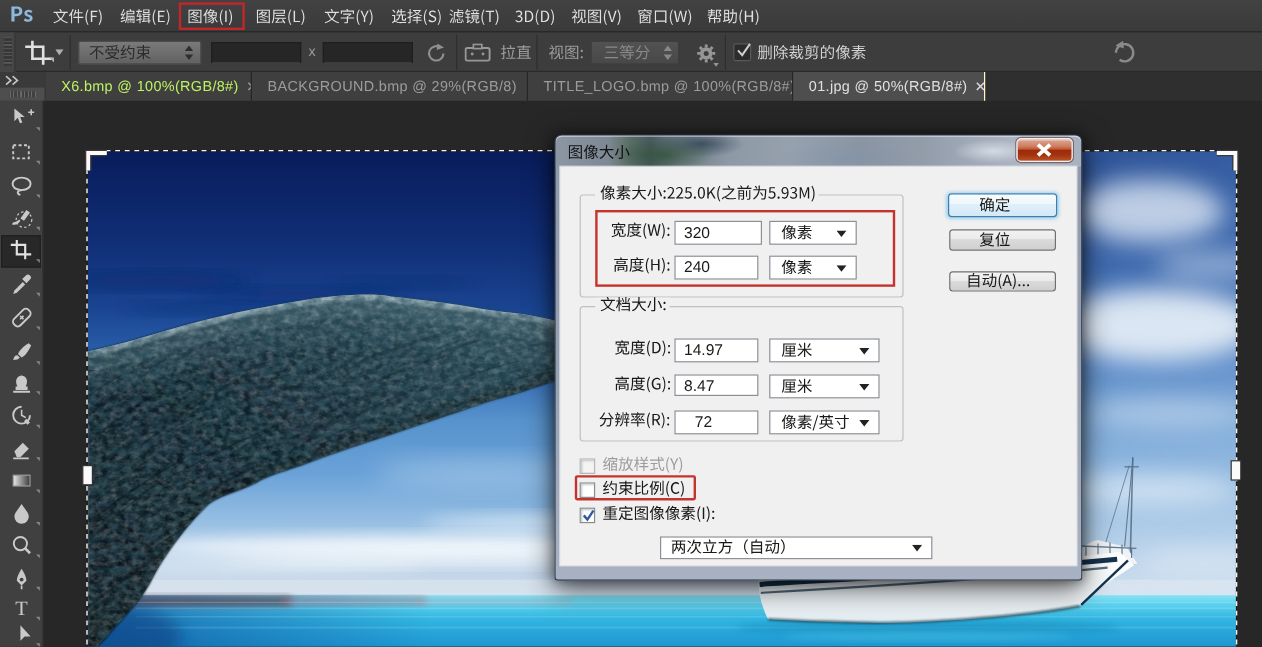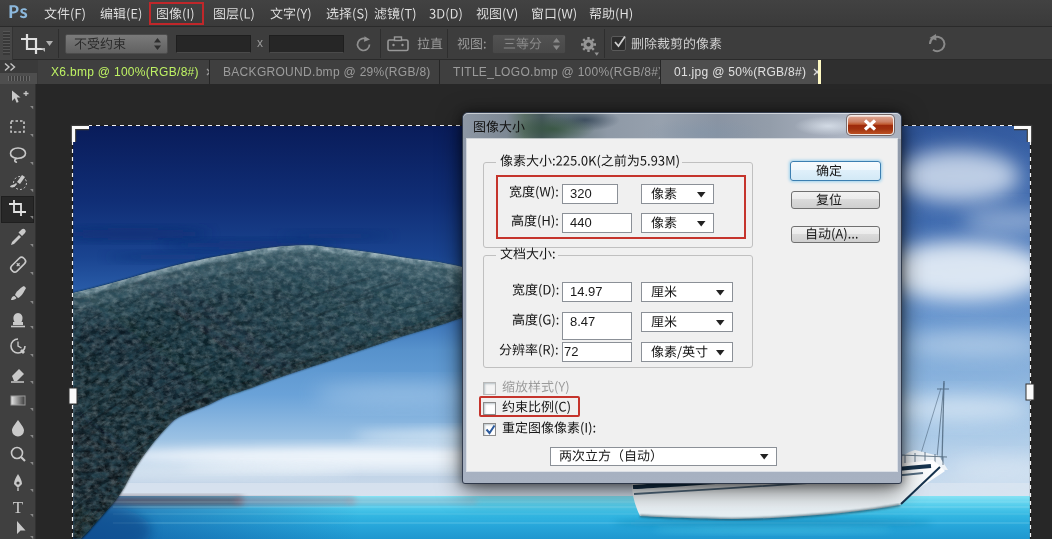--- a/index.html
+++ b/index.html
@@ -121,21 +121,21 @@
     <svg class="ab" style="left:4px;top:3px" width="13" height="8">
       <path d="M1 .5 l4 3.5 L1 7.5 M6.5 .5 l4 3.5 L6.5 7.5" stroke="#c4c4c4" stroke-width="1.4" fill="none"></path>
     </svg>
     <div class="ab" style="left:0;top:13px;width:37px;height:11px;background:#4e4e4e"></div>
     <div class="ab" style="left:8px;top:16px;width:22px;height:5px;background:repeating-linear-gradient(90deg,#6a6a6a 0 1px,#404040 1px 3px)"></div>
     <div class="ab" style="left:38px;top:0;width:172px;height:24px;background:#3f3f3f;border-right:1px solid #262626;color:#bef264;font-size:12px;letter-spacing:.3px;line-height:24px;padding-left:13px;white-space:nowrap;overflow:hidden">X6.bmp @ 100%(RGB/8#)<svg width="8" height="8" style="margin-left:7px">
         <path d="M1 1 L7 7 M7 1 L1 7" stroke="#9a9a9a" stroke-width="1.3"></path>
       </svg></div>
     <div class="ab" style="left:210px;top:0;width:230px;height:24px;background:#3f3f3f;border-right:1px solid #262626;color:#9c9c9c;font-size:12px;letter-spacing:.3px;line-height:24px;padding-left:13px;white-space:nowrap;overflow:hidden">BACKGROUND.bmp @ 29%(RGB/8)</div>
     <div class="ab" style="left:440px;top:0;width:221px;height:24px;background:#3f3f3f;border-right:1px solid #262626;color:#9c9c9c;font-size:12px;letter-spacing:.3px;line-height:24px;padding-left:13px;white-space:nowrap;overflow:hidden">TITLE_LOGO.bmp @ 100%(RGB/8#)</div>
-    <div class="ab" style="left:661px;top:0;width:160px;height:24px;background:#4e4e4e;border-right:3px solid #fef9c3;color:#e0e0e0;font-size:12px;letter-spacing:.3px;line-height:24px;padding-left:13px;white-space:nowrap;overflow:hidden">01.jpg @ 50%(RGB/8#)<svg width="8" height="8" style="margin-left:7px">
+    <div class="ab" style="left:661px;top:0;width:160px;height:24px;background:#4e4e4e;border-right:1px solid #fef9c3;color:#e0e0e0;font-size:12px;letter-spacing:.3px;line-height:24px;padding-left:13px;white-space:nowrap;overflow:hidden">01.jpg @ 50%(RGB/8#)<svg width="8" height="8" style="margin-left:7px">
         <path d="M1 1 L7 7 M7 1 L1 7" stroke="#d8d8d8" stroke-width="1.3"></path>
       </svg></div>
   </div>
 <div class="ab" style="left:0;top:84px;width:36px;height:455px;background:#404040;border-right:1px solid #323232">
     <div class="ab" style="left:1px;top:112px;width:33px;height:27px;background:#282828;border:1px solid #1f1f1f"></div>
     <svg class="ab" style="left:0;top:0" width="36" height="455" viewBox="0 0 36 455">
       <defs>
         <linearGradient id="tg" x1="0" y1="0" x2="1" y2="0">
           <stop offset="0" stop-color="#e8e8e8"></stop>
           <stop offset="1" stop-color="#3a3a3a"></stop>
@@ -462,32 +462,32 @@
     <div class="ab" style="left:4px;top:26px;width:430px;height:332px;background:#f0f0f0;box-shadow:0 0 0 1px rgba(255,255,255,.6)">
       <div class="ab" style="left:16px;top:23px;width:270px;height:86px;border:1px solid #c0c0c0;border-radius:3px"></div>
       <div class="ab" style="left:29px;top:16px;width:186px;height:15px;background:#f0f0f0"></div>
       <svg style="position:absolute;left:32.0px;top:15.0px;" width="182.1" height="16.2" viewBox="0 0 182.1 16.2">
         <path transform="translate(1,11.44)" d="M6.3 -9.2H8.7C8.4 -8.9 8.2 -8.5 7.9 -8.2H5.5C5.8 -8.5 6.1 -8.9 6.3 -9.2ZM6.3 -10.9C5.8 -9.8 4.8 -8.4 3.3 -7.4C3.5 -7.3 3.8 -7 4 -6.8C4.2 -7 4.4 -7.2 4.7 -7.4V-5.4H6.7C6 -4.8 5.1 -4.3 3.7 -3.8C3.9 -3.7 4.2 -3.4 4.3 -3.2C5.5 -3.6 6.3 -4.1 6.9 -4.5C7.1 -4.4 7.3 -4.2 7.5 -3.9C6.6 -3.1 5 -2.3 3.7 -2C3.9 -1.8 4.1 -1.5 4.3 -1.3C5.4 -1.7 6.9 -2.6 7.9 -3.4C8 -3.1 8.1 -2.9 8.2 -2.7C7.1 -1.6 5.2 -0.6 3.6 -0.1C3.8 0 4 0.4 4.2 0.6C5.6 0.1 7.2 -0.8 8.3 -1.8C8.5 -1 8.3 -0.3 8 -0C7.9 0.2 7.7 0.2 7.4 0.2C7.2 0.2 6.9 0.2 6.5 0.2C6.7 0.4 6.8 0.8 6.8 1C7.1 1 7.4 1 7.6 1C8 1 8.4 0.9 8.7 0.6C9.3 0.1 9.5 -1.4 9 -2.7L9.7 -3C10.1 -1.6 10.9 -0.4 12 0.3C12.1 0.1 12.4 -0.3 12.6 -0.4C11.6 -1 10.8 -2.1 10.4 -3.4C10.9 -3.6 11.4 -3.9 11.8 -4.2L11.2 -4.8C10.6 -4.4 9.6 -3.8 8.8 -3.4C8.5 -4 8.1 -4.6 7.5 -5L7.8 -5.4H11.7V-8.2H8.9C9.3 -8.6 9.7 -9.1 9.9 -9.6L9.4 -10L9.2 -10H6.8L7.3 -10.7ZM5.5 -7.4H7.8C7.8 -7 7.6 -6.6 7.3 -6.1H5.5ZM8.6 -7.4H10.8V-6.1H8.3C8.5 -6.6 8.6 -7 8.6 -7.4ZM3.4 -10.9C2.7 -8.9 1.6 -7 0.4 -5.7C0.6 -5.5 0.8 -5 0.9 -4.7C1.3 -5.1 1.7 -5.6 2.1 -6.1V1H3V-7.6C3.5 -8.6 4 -9.6 4.3 -10.6Z M21.3 -1.1C22.4 -0.6 23.8 0.3 24.4 0.8L25.2 0.2C24.5 -0.3 23.1 -1.1 22 -1.7ZM16.8 -1.7C16 -0.9 14.8 -0.3 13.6 0.2C13.8 0.4 14.2 0.7 14.4 0.9C15.5 0.4 16.8 -0.5 17.7 -1.3ZM15.5 -3.8C15.7 -3.9 16.1 -4 18.7 -4.1C17.5 -3.6 16.5 -3.2 16.1 -3.1C15.3 -2.8 14.7 -2.7 14.3 -2.6C14.4 -2.4 14.5 -1.9 14.5 -1.8C14.9 -1.9 15.4 -1.9 19.2 -2.1V-0.1C19.2 0.1 19.2 0.1 19 0.1C18.8 0.1 18.1 0.1 17.3 0.1C17.4 0.4 17.6 0.7 17.6 1C18.6 1 19.2 1 19.6 0.8C20.1 0.7 20.2 0.4 20.2 -0.1V-2.2L23.4 -2.4C23.8 -2.1 24.1 -1.8 24.3 -1.5L25 -2.1C24.5 -2.7 23.4 -3.5 22.5 -4.1L21.7 -3.6C22 -3.4 22.3 -3.2 22.6 -3L17.3 -2.8C19.1 -3.4 20.9 -4.1 22.6 -5L21.9 -5.7C21.5 -5.4 20.9 -5.1 20.4 -4.9L17.4 -4.7C18.1 -5 18.8 -5.4 19.4 -5.8L19.1 -6H25.4V-6.8H20V-7.6H24V-8.4H20V-9.2H24.7V-10H20V-10.9H19V-10H14.4V-9.2H19V-8.4H15.1V-7.6H19V-6.8H13.7V-6H18.3C17.4 -5.5 16.5 -5 16.2 -4.9C15.8 -4.8 15.5 -4.7 15.2 -4.7C15.3 -4.4 15.5 -4 15.5 -3.8Z M32 -10.9C32 -9.9 32 -8.6 31.8 -7.2H26.8V-6.2H31.6C31.1 -3.7 29.8 -1.2 26.6 0.2C26.8 0.4 27.1 0.8 27.3 1C30.5 -0.4 31.9 -2.9 32.5 -5.4C33.5 -2.5 35.2 -0.2 37.7 1C37.9 0.7 38.2 0.3 38.5 0.1C35.9 -0.9 34.2 -3.3 33.3 -6.2H38.2V-7.2H32.8C33 -8.6 33 -9.9 33 -10.9Z M45 -10.7V-0.3C45 -0.1 44.9 0 44.7 0C44.4 0.1 43.5 0.1 42.5 0C42.7 0.3 42.8 0.8 42.9 1C44.1 1.1 44.9 1 45.4 0.9C45.9 0.7 46.1 0.4 46.1 -0.3V-10.7ZM48.2 -7.4C49.3 -5.6 50.3 -3.1 50.6 -1.6L51.7 -2C51.4 -3.6 50.2 -6 49.1 -7.8ZM41.6 -7.7C41.3 -5.9 40.6 -3.7 39.4 -2.3C39.7 -2.2 40.1 -2 40.3 -1.8C41.5 -3.2 42.3 -5.6 42.7 -7.5Z M53.8 -5.1C54.3 -5.1 54.7 -5.4 54.7 -6C54.7 -6.5 54.3 -6.9 53.8 -6.9C53.3 -6.9 52.9 -6.5 52.9 -6C52.9 -5.4 53.3 -5.1 53.8 -5.1ZM53.8 0.2C54.3 0.2 54.7 -0.2 54.7 -0.7C54.7 -1.3 54.3 -1.6 53.8 -1.6C53.3 -1.6 52.9 -1.3 52.9 -0.7C52.9 -0.2 53.3 0.2 53.8 0.2Z M56.2 0H62.2V-1H59.5C59.1 -1 58.5 -1 58 -0.9C60.2 -3.1 61.7 -5 61.7 -6.9C61.7 -8.6 60.6 -9.7 58.9 -9.7C57.7 -9.7 56.9 -9.2 56.1 -8.3L56.8 -7.6C57.4 -8.3 58 -8.7 58.8 -8.7C60 -8.7 60.6 -7.9 60.6 -6.9C60.6 -5.2 59.2 -3.3 56.2 -0.7Z M63.4 0H69.4V-1H66.8C66.3 -1 65.7 -1 65.2 -0.9C67.4 -3.1 68.9 -5 68.9 -6.9C68.9 -8.6 67.9 -9.7 66.2 -9.7C64.9 -9.7 64.1 -9.2 63.3 -8.3L64 -7.6C64.6 -8.3 65.2 -8.7 66 -8.7C67.2 -8.7 67.8 -7.9 67.8 -6.9C67.8 -5.2 66.4 -3.3 63.4 -0.7Z M73.5 0.2C75 0.2 76.6 -1 76.6 -3.1C76.6 -5.2 75.3 -6.1 73.7 -6.1C73.1 -6.1 72.7 -6 72.3 -5.8L72.5 -8.5H76.1V-9.5H71.5L71.2 -5.1L71.8 -4.7C72.3 -5 72.7 -5.2 73.4 -5.2C74.6 -5.2 75.4 -4.4 75.4 -3.1C75.4 -1.7 74.5 -0.8 73.3 -0.8C72.2 -0.8 71.5 -1.3 71 -1.9L70.4 -1.1C71 -0.5 72 0.2 73.5 0.2Z M79.1 0.2C79.5 0.2 79.9 -0.2 79.9 -0.7C79.9 -1.3 79.5 -1.6 79.1 -1.6C78.6 -1.6 78.2 -1.3 78.2 -0.7C78.2 -0.2 78.6 0.2 79.1 0.2Z M84.5 0.2C86.3 0.2 87.5 -1.5 87.5 -4.8C87.5 -8.1 86.3 -9.7 84.5 -9.7C82.7 -9.7 81.5 -8.1 81.5 -4.8C81.5 -1.5 82.7 0.2 84.5 0.2ZM84.5 -0.8C83.4 -0.8 82.7 -2 82.7 -4.8C82.7 -7.6 83.4 -8.8 84.5 -8.8C85.6 -8.8 86.3 -7.6 86.3 -4.8C86.3 -2 85.6 -0.8 84.5 -0.8Z M89.4 0H90.6V-3L92.2 -5L95.1 0H96.4L93 -5.9L96 -9.5H94.6L90.6 -4.7H90.6V-9.5H89.4Z M99.6 2.5 100.3 2.2C99.2 0.4 98.7 -1.8 98.7 -4C98.7 -6.2 99.2 -8.4 100.3 -10.3L99.6 -10.6C98.4 -8.7 97.7 -6.6 97.7 -4C97.7 -1.5 98.4 0.6 99.6 2.5Z M103.9 -1.7C103.2 -1.7 102.4 -1 101.5 -0.1L102.2 0.8C102.9 -0 103.5 -0.8 103.9 -0.8C104.2 -0.8 104.6 -0.4 105.1 -0C106 0.5 107.1 0.7 108.6 0.7C109.9 0.7 112.1 0.6 113.1 0.5C113.1 0.2 113.3 -0.3 113.4 -0.5C112.1 -0.4 110.2 -0.3 108.7 -0.3C107.2 -0.3 106.1 -0.4 105.3 -0.9L105 -1.1C107.7 -2.8 110.6 -5.5 112.2 -7.9L111.4 -8.4L111.2 -8.3H102.2V-7.4H110.5C109 -5.4 106.4 -3.1 104.1 -1.7ZM106.3 -10.5C106.8 -9.9 107.4 -8.9 107.6 -8.3L108.6 -8.9C108.3 -9.4 107.7 -10.3 107.1 -11Z M121.7 -6.7V-1.4H122.6V-6.7ZM124.4 -7.1V-0.2C124.4 0 124.3 0.1 124.1 0.1C123.9 0.1 123.2 0.1 122.4 0.1C122.5 0.3 122.7 0.7 122.7 1C123.7 1 124.4 1 124.8 0.8C125.2 0.7 125.3 0.4 125.3 -0.2V-7.1ZM123.3 -11C123 -10.3 122.5 -9.5 122.1 -8.9H118.2L118.8 -9.1C118.5 -9.6 118 -10.4 117.5 -10.9L116.6 -10.6C117.1 -10.1 117.5 -9.4 117.8 -8.9H114.6V-8H126.2V-8.9H123.2C123.5 -9.4 124 -10 124.3 -10.6ZM119.2 -3.9V-2.6H116.3V-3.9ZM119.2 -4.7H116.3V-6H119.2ZM115.4 -6.8V1H116.3V-1.8H119.2V-0.1C119.2 0.1 119.1 0.1 119 0.1C118.8 0.1 118.2 0.1 117.5 0.1C117.7 0.4 117.8 0.7 117.9 1C118.7 1 119.3 1 119.7 0.8C120 0.7 120.1 0.4 120.1 -0.1V-6.8Z M129 -10.2C129.5 -9.6 130.1 -8.7 130.4 -8.2L131.2 -8.6C131 -9.2 130.4 -10 129.8 -10.6ZM133.4 -4.8C134 -4 134.8 -2.9 135.1 -2.2L136 -2.7C135.6 -3.4 134.8 -4.4 134.2 -5.2ZM132.2 -10.9V-9.4C132.2 -8.9 132.2 -8.3 132.2 -7.8H127.9V-6.8H132.1C131.7 -4.5 130.7 -1.9 127.6 0.1C127.8 0.3 128.2 0.6 128.4 0.9C131.7 -1.4 132.8 -4.3 133.1 -6.8H137.6C137.4 -2.4 137.2 -0.7 136.8 -0.2C136.6 -0.1 136.5 -0.1 136.2 -0.1C135.9 -0.1 135.1 -0.1 134.2 -0.1C134.4 0.1 134.5 0.6 134.5 0.9C135.3 0.9 136.1 0.9 136.6 0.9C137.1 0.8 137.4 0.7 137.7 0.4C138.2 -0.2 138.4 -2.1 138.6 -7.3C138.6 -7.4 138.6 -7.8 138.6 -7.8H133.2C133.2 -8.3 133.2 -8.9 133.2 -9.3V-10.9Z M143.3 0.2C144.9 0.2 146.4 -1 146.4 -3.1C146.4 -5.2 145.1 -6.1 143.5 -6.1C143 -6.1 142.5 -6 142.1 -5.8L142.3 -8.5H145.9V-9.5H141.3L141 -5.1L141.6 -4.7C142.2 -5 142.6 -5.2 143.2 -5.2C144.4 -5.2 145.2 -4.4 145.2 -3.1C145.2 -1.7 144.3 -0.8 143.2 -0.8C142.1 -0.8 141.4 -1.3 140.8 -1.9L140.2 -1.1C140.9 -0.5 141.8 0.2 143.3 0.2Z M148.9 0.2C149.4 0.2 149.8 -0.2 149.8 -0.7C149.8 -1.3 149.4 -1.6 148.9 -1.6C148.4 -1.6 148 -1.3 148 -0.7C148 -0.2 148.4 0.2 148.9 0.2Z M153.8 0.2C155.5 0.2 157.2 -1.3 157.2 -5.2C157.2 -8.2 155.8 -9.7 154 -9.7C152.5 -9.7 151.3 -8.5 151.3 -6.6C151.3 -4.6 152.3 -3.6 153.9 -3.6C154.7 -3.6 155.5 -4.1 156.1 -4.8C156 -1.8 154.9 -0.8 153.7 -0.8C153.1 -0.8 152.5 -1.1 152.1 -1.5L151.5 -0.8C152 -0.2 152.7 0.2 153.8 0.2ZM156.1 -5.8C155.5 -4.9 154.7 -4.5 154.1 -4.5C153 -4.5 152.4 -5.3 152.4 -6.6C152.4 -7.9 153.1 -8.8 154 -8.8C155.2 -8.8 156 -7.7 156.1 -5.8Z M161.3 0.2C163 0.2 164.4 -0.8 164.4 -2.5C164.4 -3.9 163.5 -4.7 162.4 -5V-5C163.4 -5.4 164.1 -6.2 164.1 -7.3C164.1 -8.8 162.9 -9.7 161.3 -9.7C160.2 -9.7 159.4 -9.2 158.7 -8.6L159.3 -7.8C159.8 -8.4 160.5 -8.7 161.3 -8.7C162.3 -8.7 162.9 -8.1 162.9 -7.2C162.9 -6.2 162.2 -5.4 160.2 -5.4V-4.5C162.4 -4.5 163.2 -3.7 163.2 -2.6C163.2 -1.5 162.4 -0.8 161.3 -0.8C160.2 -0.8 159.5 -1.3 158.9 -1.9L158.3 -1.1C158.9 -0.5 159.9 0.2 161.3 0.2Z M166.5 0H167.5V-5.3C167.5 -6.1 167.5 -7.3 167.4 -8.1H167.4L168.2 -5.9L170 -1H170.8L172.6 -5.9L173.4 -8.1H173.4C173.4 -7.3 173.3 -6.1 173.3 -5.3V0H174.4V-9.5H172.9L171.1 -4.4C170.9 -3.8 170.7 -3.1 170.5 -2.4H170.4C170.2 -3.1 170 -3.8 169.7 -4.4L167.9 -9.5H166.5Z M177 2.5C178.2 0.6 178.9 -1.5 178.9 -4C178.9 -6.6 178.2 -8.7 177 -10.6L176.2 -10.3C177.4 -8.4 177.9 -6.2 177.9 -4C177.9 -1.8 177.4 0.4 176.2 2.2Z" fill="#1a1a1a"></path>
       </svg>
       <div class="ab" style="left:29px;top:36px;width:250px;height:64px;border:2px solid #c5342c"></div>
       <svg style="position:absolute;left:41.2px;top:46.0px;" width="51.8" height="16.2" viewBox="0 0 51.8 16.2">
         <path transform="translate(1,11.44)" d="M6.8 -2.5V-0.4C6.8 0.6 7.1 0.9 8.5 0.9C8.8 0.9 10.6 0.9 10.9 0.9C12.1 0.9 12.4 0.4 12.5 -1.6C12.2 -1.6 11.8 -1.8 11.6 -1.9C11.5 -0.2 11.5 0 10.8 0C10.4 0 8.9 0 8.6 0C7.9 0 7.8 -0 7.8 -0.4V-2.5ZM5.7 -4.1V-3.1C5.7 -2 5.4 -0.6 0.5 0.4C0.8 0.6 1.1 1 1.2 1.2C6.2 0.1 6.8 -1.7 6.8 -3.1V-4.1ZM2.6 -5.4V-1.3H3.6V-4.6H9.3V-1.4H10.4V-5.4ZM5.6 -10.8C5.8 -10.5 6 -10.1 6.1 -9.8H1V-7.4H1.9V-8.9H11.1V-7.4H12V-9.8H7.3C7.1 -10.2 6.9 -10.7 6.6 -11ZM7.8 -8.4V-7.6H5.3V-8.5H4.3V-7.6H2.3V-6.8H4.3V-5.9H5.3V-6.8H7.8V-5.9H8.7V-6.8H10.8V-7.6H8.7V-8.4Z M18 -8.4V-7.2H15.9V-6.4H18V-4.3H23.1V-6.4H25.2V-7.2H23.1V-8.4H22.1V-7.2H19V-8.4ZM22.1 -6.4V-5.1H19V-6.4ZM22.8 -2.6C22.3 -2 21.5 -1.4 20.5 -1C19.6 -1.4 18.9 -2 18.3 -2.6ZM16.1 -3.4V-2.6H17.8L17.4 -2.5C17.9 -1.7 18.6 -1.1 19.5 -0.6C18.2 -0.2 16.9 0 15.5 0.1C15.6 0.4 15.8 0.7 15.9 1C17.5 0.8 19.1 0.5 20.5 -0.1C21.8 0.5 23.3 0.8 24.9 1C25.1 0.8 25.3 0.4 25.5 0.2C24.1 0.1 22.7 -0.2 21.6 -0.6C22.7 -1.2 23.7 -2 24.3 -3.2L23.7 -3.5L23.5 -3.4ZM19.1 -10.8C19.3 -10.4 19.5 -10 19.7 -9.6H14.6V-6.1C14.6 -4.1 14.5 -1.4 13.5 0.6C13.7 0.7 14.2 0.9 14.4 1C15.4 -1 15.6 -4 15.6 -6.1V-8.7H25.3V-9.6H20.8C20.6 -10 20.4 -10.6 20.1 -11Z M29.1 2.5 29.8 2.2C28.7 0.4 28.2 -1.8 28.2 -4C28.2 -6.2 28.7 -8.4 29.8 -10.3L29.1 -10.6C27.9 -8.7 27.2 -6.6 27.2 -4C27.2 -1.5 27.9 0.6 29.1 2.5Z M32.7 0H34.2L35.6 -5.7C35.8 -6.5 35.9 -7.2 36.1 -7.9H36.1C36.3 -7.2 36.4 -6.5 36.6 -5.7L38 0H39.5L41.5 -9.5H40.3L39.3 -4.3C39.1 -3.3 38.9 -2.3 38.8 -1.2H38.7C38.5 -2.3 38.2 -3.3 38 -4.3L36.7 -9.5H35.6L34.3 -4.3C34 -3.3 33.8 -2.3 33.6 -1.2H33.5C33.3 -2.3 33.2 -3.3 33 -4.3L32 -9.5H30.7Z M43.1 2.5C44.3 0.6 45 -1.5 45 -4C45 -6.6 44.3 -8.7 43.1 -10.6L42.4 -10.3C43.5 -8.4 44 -6.2 44 -4C44 -1.8 43.5 0.4 42.4 2.2Z M48 -5.1C48.5 -5.1 48.9 -5.4 48.9 -6C48.9 -6.5 48.5 -6.9 48 -6.9C47.5 -6.9 47.2 -6.5 47.2 -6C47.2 -5.4 47.5 -5.1 48 -5.1ZM48 0.2C48.5 0.2 48.9 -0.2 48.9 -0.7C48.9 -1.3 48.5 -1.6 48 -1.6C47.5 -1.6 47.2 -1.3 47.2 -0.7C47.2 -0.2 47.5 0.2 48 0.2Z" fill="#1a1a1a"></path>
       </svg>
-      <div class="ab" style="left:95px;top:45px;width:56px;height:20px;background:#fff;border:1px solid #8b9097;font-size:13px;color:#1a1a1a;line-height:18px;padding-left:7px">320</div>
+      <div class="ab" style="left:95px;top:45px;width:73px;height:20px;background:#fff;border:1px solid #8b9097;font-size:13px;color:#1a1a1a;line-height:18px;padding-left:7px">320</div>
       <div class="ab" style="left:174px;top:45px;width:73px;height:20px;background:#fff;border:1px solid #8b9097"></div>
       <svg style="position:absolute;left:183.0px;top:48.0px;" width="28.0" height="16.2" viewBox="0 0 28.0 16.2">
         <path transform="translate(1,11.44)" d="M6.3 -9.2H8.7C8.4 -8.9 8.2 -8.5 7.9 -8.2H5.5C5.8 -8.5 6.1 -8.9 6.3 -9.2ZM6.3 -10.9C5.8 -9.8 4.8 -8.4 3.3 -7.4C3.5 -7.3 3.8 -7 4 -6.8C4.2 -7 4.4 -7.2 4.7 -7.4V-5.4H6.7C6 -4.8 5.1 -4.3 3.7 -3.8C3.9 -3.7 4.2 -3.4 4.3 -3.2C5.5 -3.6 6.3 -4.1 6.9 -4.5C7.1 -4.4 7.3 -4.2 7.5 -3.9C6.6 -3.1 5 -2.3 3.7 -2C3.9 -1.8 4.1 -1.5 4.3 -1.3C5.4 -1.7 6.9 -2.6 7.9 -3.4C8 -3.1 8.1 -2.9 8.2 -2.7C7.1 -1.6 5.2 -0.6 3.6 -0.1C3.8 0 4 0.4 4.2 0.6C5.6 0.1 7.2 -0.8 8.3 -1.8C8.5 -1 8.3 -0.3 8 -0C7.9 0.2 7.7 0.2 7.4 0.2C7.2 0.2 6.9 0.2 6.5 0.2C6.7 0.4 6.8 0.8 6.8 1C7.1 1 7.4 1 7.6 1C8 1 8.4 0.9 8.7 0.6C9.3 0.1 9.5 -1.4 9 -2.7L9.7 -3C10.1 -1.6 10.9 -0.4 12 0.3C12.1 0.1 12.4 -0.3 12.6 -0.4C11.6 -1 10.8 -2.1 10.4 -3.4C10.9 -3.6 11.4 -3.9 11.8 -4.2L11.2 -4.8C10.6 -4.4 9.6 -3.8 8.8 -3.4C8.5 -4 8.1 -4.6 7.5 -5L7.8 -5.4H11.7V-8.2H8.9C9.3 -8.6 9.7 -9.1 9.9 -9.6L9.4 -10L9.2 -10H6.8L7.3 -10.7ZM5.5 -7.4H7.8C7.8 -7 7.6 -6.6 7.3 -6.1H5.5ZM8.6 -7.4H10.8V-6.1H8.3C8.5 -6.6 8.6 -7 8.6 -7.4ZM3.4 -10.9C2.7 -8.9 1.6 -7 0.4 -5.7C0.6 -5.5 0.8 -5 0.9 -4.7C1.3 -5.1 1.7 -5.6 2.1 -6.1V1H3V-7.6C3.5 -8.6 4 -9.6 4.3 -10.6Z M21.3 -1.1C22.4 -0.6 23.8 0.3 24.4 0.8L25.2 0.2C24.5 -0.3 23.1 -1.1 22 -1.7ZM16.8 -1.7C16 -0.9 14.8 -0.3 13.6 0.2C13.8 0.4 14.2 0.7 14.4 0.9C15.5 0.4 16.8 -0.5 17.7 -1.3ZM15.5 -3.8C15.7 -3.9 16.1 -4 18.7 -4.1C17.5 -3.6 16.5 -3.2 16.1 -3.1C15.3 -2.8 14.7 -2.7 14.3 -2.6C14.4 -2.4 14.5 -1.9 14.5 -1.8C14.9 -1.9 15.4 -1.9 19.2 -2.1V-0.1C19.2 0.1 19.2 0.1 19 0.1C18.8 0.1 18.1 0.1 17.3 0.1C17.4 0.4 17.6 0.7 17.6 1C18.6 1 19.2 1 19.6 0.8C20.1 0.7 20.2 0.4 20.2 -0.1V-2.2L23.4 -2.4C23.8 -2.1 24.1 -1.8 24.3 -1.5L25 -2.1C24.5 -2.7 23.4 -3.5 22.5 -4.1L21.7 -3.6C22 -3.4 22.3 -3.2 22.6 -3L17.3 -2.8C19.1 -3.4 20.9 -4.1 22.6 -5L21.9 -5.7C21.5 -5.4 20.9 -5.1 20.4 -4.9L17.4 -4.7C18.1 -5 18.8 -5.4 19.4 -5.8L19.1 -6H25.4V-6.8H20V-7.6H24V-8.4H20V-9.2H24.7V-10H20V-10.9H19V-10H14.4V-9.2H19V-8.4H15.1V-7.6H19V-6.8H13.7V-6H18.3C17.4 -5.5 16.5 -5 16.2 -4.9C15.8 -4.8 15.5 -4.7 15.2 -4.7C15.3 -4.4 15.5 -4 15.5 -3.8Z" fill="#1a1a1a"></path>
       </svg>
       <svg class="ab" style="left:230px;top:53px" width="9" height="6">
         <path d="M0 0 h8.5 L4.2 5.5z" fill="#222"></path>
       </svg>
       <svg style="position:absolute;left:43.1px;top:75.0px;" width="49.9" height="16.2" viewBox="0 0 49.9 16.2">
         <path transform="translate(1,11.44)" d="M3.7 -7.3H9.3V-6.1H3.7ZM2.7 -8V-5.4H10.4V-8ZM5.7 -10.7 6.1 -9.6H0.8V-8.7H12.2V-9.6H7.2C7 -10 6.9 -10.5 6.7 -11ZM1.2 -4.6V1H2.2V-3.8H10.8V0C10.8 0.2 10.7 0.2 10.6 0.2C10.4 0.2 9.8 0.2 9.2 0.2C9.4 0.4 9.5 0.7 9.6 0.9C10.4 0.9 10.9 0.9 11.3 0.8C11.6 0.7 11.8 0.5 11.8 0V-4.6ZM3.7 -3.1V0.3H4.6V-0.4H9.2V-3.1ZM4.6 -2.3H8.3V-1.1H4.6Z M18 -8.4V-7.2H15.9V-6.4H18V-4.3H23.1V-6.4H25.2V-7.2H23.1V-8.4H22.1V-7.2H19V-8.4ZM22.1 -6.4V-5.1H19V-6.4ZM22.8 -2.6C22.3 -2 21.5 -1.4 20.5 -1C19.6 -1.4 18.9 -2 18.3 -2.6ZM16.1 -3.4V-2.6H17.8L17.4 -2.5C17.9 -1.7 18.6 -1.1 19.5 -0.6C18.2 -0.2 16.9 0 15.5 0.1C15.6 0.4 15.8 0.7 15.9 1C17.5 0.8 19.1 0.5 20.5 -0.1C21.8 0.5 23.3 0.8 24.9 1C25.1 0.8 25.3 0.4 25.5 0.2C24.1 0.1 22.7 -0.2 21.6 -0.6C22.7 -1.2 23.7 -2 24.3 -3.2L23.7 -3.5L23.5 -3.4ZM19.1 -10.8C19.3 -10.4 19.5 -10 19.7 -9.6H14.6V-6.1C14.6 -4.1 14.5 -1.4 13.5 0.6C13.7 0.7 14.2 0.9 14.4 1C15.4 -1 15.6 -4 15.6 -6.1V-8.7H25.3V-9.6H20.8C20.6 -10 20.4 -10.6 20.1 -11Z M29.1 2.5 29.8 2.2C28.7 0.4 28.2 -1.8 28.2 -4C28.2 -6.2 28.7 -8.4 29.8 -10.3L29.1 -10.6C27.9 -8.7 27.2 -6.6 27.2 -4C27.2 -1.5 27.9 0.6 29.1 2.5Z M31.7 0H32.9V-4.5H37.3V0H38.6V-9.5H37.3V-5.5H32.9V-9.5H31.7Z M41.1 2.5C42.3 0.6 43.1 -1.5 43.1 -4C43.1 -6.6 42.3 -8.7 41.1 -10.6L40.4 -10.3C41.5 -8.4 42.1 -6.2 42.1 -4C42.1 -1.8 41.5 0.4 40.4 2.2Z M46.1 -5.1C46.5 -5.1 46.9 -5.4 46.9 -6C46.9 -6.5 46.5 -6.9 46.1 -6.9C45.6 -6.9 45.2 -6.5 45.2 -6C45.2 -5.4 45.6 -5.1 46.1 -5.1ZM46.1 0.2C46.5 0.2 46.9 -0.2 46.9 -0.7C46.9 -1.3 46.5 -1.6 46.1 -1.6C45.6 -1.6 45.2 -1.3 45.2 -0.7C45.2 -0.2 45.6 0.2 46.1 0.2Z" fill="#1a1a1a"></path>
       </svg>
-      <div class="ab" style="left:95px;top:74px;width:70px;height:20px;background:#fff;border:1px solid #8b9097;font-size:13px;color:#1a1a1a;line-height:18px;padding-left:7px">440</div>
+      <div class="ab" style="left:95px;top:74px;width:70px;height:20px;background:#fff;border:1px solid #8b9097;font-size:13px;color:#1a1a1a;line-height:18px;padding-left:7px">240</div>
       <div class="ab" style="left:174px;top:74px;width:73px;height:20px;background:#fff;border:1px solid #8b9097"></div>
       <svg style="position:absolute;left:183.0px;top:77.0px;" width="28.0" height="16.2" viewBox="0 0 28.0 16.2">
         <path transform="translate(1,11.44)" d="M6.3 -9.2H8.7C8.4 -8.9 8.2 -8.5 7.9 -8.2H5.5C5.8 -8.5 6.1 -8.9 6.3 -9.2ZM6.3 -10.9C5.8 -9.8 4.8 -8.4 3.3 -7.4C3.5 -7.3 3.8 -7 4 -6.8C4.2 -7 4.4 -7.2 4.7 -7.4V-5.4H6.7C6 -4.8 5.1 -4.3 3.7 -3.8C3.9 -3.7 4.2 -3.4 4.3 -3.2C5.5 -3.6 6.3 -4.1 6.9 -4.5C7.1 -4.4 7.3 -4.2 7.5 -3.9C6.6 -3.1 5 -2.3 3.7 -2C3.9 -1.8 4.1 -1.5 4.3 -1.3C5.4 -1.7 6.9 -2.6 7.9 -3.4C8 -3.1 8.1 -2.9 8.2 -2.7C7.1 -1.6 5.2 -0.6 3.6 -0.1C3.8 0 4 0.4 4.2 0.6C5.6 0.1 7.2 -0.8 8.3 -1.8C8.5 -1 8.3 -0.3 8 -0C7.9 0.2 7.7 0.2 7.4 0.2C7.2 0.2 6.9 0.2 6.5 0.2C6.7 0.4 6.8 0.8 6.8 1C7.1 1 7.4 1 7.6 1C8 1 8.4 0.9 8.7 0.6C9.3 0.1 9.5 -1.4 9 -2.7L9.7 -3C10.1 -1.6 10.9 -0.4 12 0.3C12.1 0.1 12.4 -0.3 12.6 -0.4C11.6 -1 10.8 -2.1 10.4 -3.4C10.9 -3.6 11.4 -3.9 11.8 -4.2L11.2 -4.8C10.6 -4.4 9.6 -3.8 8.8 -3.4C8.5 -4 8.1 -4.6 7.5 -5L7.8 -5.4H11.7V-8.2H8.9C9.3 -8.6 9.7 -9.1 9.9 -9.6L9.4 -10L9.2 -10H6.8L7.3 -10.7ZM5.5 -7.4H7.8C7.8 -7 7.6 -6.6 7.3 -6.1H5.5ZM8.6 -7.4H10.8V-6.1H8.3C8.5 -6.6 8.6 -7 8.6 -7.4ZM3.4 -10.9C2.7 -8.9 1.6 -7 0.4 -5.7C0.6 -5.5 0.8 -5 0.9 -4.7C1.3 -5.1 1.7 -5.6 2.1 -6.1V1H3V-7.6C3.5 -8.6 4 -9.6 4.3 -10.6Z M21.3 -1.1C22.4 -0.6 23.8 0.3 24.4 0.8L25.2 0.2C24.5 -0.3 23.1 -1.1 22 -1.7ZM16.8 -1.7C16 -0.9 14.8 -0.3 13.6 0.2C13.8 0.4 14.2 0.7 14.4 0.9C15.5 0.4 16.8 -0.5 17.7 -1.3ZM15.5 -3.8C15.7 -3.9 16.1 -4 18.7 -4.1C17.5 -3.6 16.5 -3.2 16.1 -3.1C15.3 -2.8 14.7 -2.7 14.3 -2.6C14.4 -2.4 14.5 -1.9 14.5 -1.8C14.9 -1.9 15.4 -1.9 19.2 -2.1V-0.1C19.2 0.1 19.2 0.1 19 0.1C18.8 0.1 18.1 0.1 17.3 0.1C17.4 0.4 17.6 0.7 17.6 1C18.6 1 19.2 1 19.6 0.8C20.1 0.7 20.2 0.4 20.2 -0.1V-2.2L23.4 -2.4C23.8 -2.1 24.1 -1.8 24.3 -1.5L25 -2.1C24.5 -2.7 23.4 -3.5 22.5 -4.1L21.7 -3.6C22 -3.4 22.3 -3.2 22.6 -3L17.3 -2.8C19.1 -3.4 20.9 -4.1 22.6 -5L21.9 -5.7C21.5 -5.4 20.9 -5.1 20.4 -4.9L17.4 -4.7C18.1 -5 18.8 -5.4 19.4 -5.8L19.1 -6H25.4V-6.8H20V-7.6H24V-8.4H20V-9.2H24.7V-10H20V-10.9H19V-10H14.4V-9.2H19V-8.4H15.1V-7.6H19V-6.8H13.7V-6H18.3C17.4 -5.5 16.5 -5 16.2 -4.9C15.8 -4.8 15.5 -4.7 15.2 -4.7C15.3 -4.4 15.5 -4 15.5 -3.8Z" fill="#1a1a1a"></path>
       </svg>
       <svg class="ab" style="left:230px;top:82px" width="9" height="6">
         <path d="M0 0 h8.5 L4.2 5.5z" fill="#222"></path>
       </svg>
       <div class="ab" style="left:323px;top:22px;width:91px;height:20px;border:1px solid #3c7fb1;border-radius:3px;background:linear-gradient(#f7fbfd,#eef7fc 45%,#e0f0fa 46%,#d2e9f6);box-shadow:0 0 3px 1px #9ed2ee"></div>
       <svg style="position:absolute;left:348.0px;top:25.0px;" width="28.0" height="16.2" viewBox="0 0 28.0 16.2">
         <path transform="translate(1,11.44)" d="M7.2 -11C6.6 -9.4 5.6 -7.9 4.5 -6.9C4.7 -6.7 5 -6.3 5.1 -6.1C5.3 -6.3 5.6 -6.6 5.8 -6.8V-4.1C5.8 -2.7 5.6 -0.8 4.4 0.5C4.6 0.6 5 0.9 5.1 1.1C6 0.2 6.3 -1 6.5 -2.1H8.4V0.6H9.2V-2.1H11.1V-0.1C11.1 0 11.1 0.1 10.9 0.1C10.8 0.1 10.2 0.1 9.7 0.1C9.8 0.3 9.9 0.7 9.9 0.9C10.7 0.9 11.3 0.9 11.6 0.8C11.9 0.6 12.1 0.4 12.1 -0.1V-7.6H9.7C10.1 -8.2 10.6 -8.9 10.9 -9.5L10.3 -9.9L10.1 -9.8H7.7C7.8 -10.1 7.9 -10.4 8 -10.7ZM8.4 -3H6.6C6.7 -3.4 6.7 -3.8 6.7 -4.1V-4.5H8.4ZM9.2 -3V-4.5H11.1V-3ZM8.4 -5.3H6.7V-6.8H8.4ZM9.2 -5.3V-6.8H11.1V-5.3ZM6.4 -7.6H6.4C6.7 -8 7 -8.5 7.3 -9H9.6C9.3 -8.5 9 -8 8.6 -7.6ZM0.7 -10.2V-9.3H2.3C1.9 -7.3 1.4 -5.5 0.5 -4.3C0.6 -4 0.8 -3.5 0.9 -3.2C1.1 -3.5 1.4 -3.9 1.6 -4.3V0.4H2.4V-0.6H4.7V-6.2H2.4C2.7 -7.2 3 -8.3 3.2 -9.3H5.1V-10.2ZM2.4 -5.3H3.9V-1.5H2.4Z M15.9 -4.9C15.6 -2.6 14.9 -0.7 13.5 0.4C13.7 0.6 14.1 0.9 14.3 1.1C15.1 0.3 15.8 -0.7 16.2 -1.9C17.4 0.4 19.4 0.8 22.1 0.8H25.1C25.2 0.5 25.3 0.1 25.5 -0.2C24.8 -0.1 22.6 -0.1 22.1 -0.1C21.4 -0.1 20.6 -0.2 20 -0.3V-2.9H23.9V-3.8H20V-6H23.3V-6.9H15.7V-6H19V-0.6C17.9 -1 17.1 -1.7 16.6 -3.1C16.7 -3.6 16.8 -4.2 16.9 -4.8ZM18.5 -10.7C18.8 -10.3 19 -9.9 19.1 -9.5H14.1V-6.6H15V-8.5H23.9V-6.6H24.9V-9.5H20.3C20.1 -9.9 19.8 -10.5 19.5 -11Z" fill="#1a1a1a"></path>
@@ -512,32 +512,32 @@
       <div class="ab" style="left:174px;top:143px;width:92px;height:20px;background:#fff;border:1px solid #8b9097"></div>
       <svg style="position:absolute;left:183.0px;top:146.0px;" width="28.0" height="16.2" viewBox="0 0 28.0 16.2">
         <path transform="translate(1,11.44)" d="M1.7 -10.2V-6.3C1.7 -4.3 1.6 -1.6 0.5 0.4C0.7 0.5 1.1 0.7 1.3 0.9C2.5 -1.1 2.7 -4.2 2.7 -6.3V-9.3H12.3V-10.2ZM3.7 -8.3V-3.5H7.1V-3.5H7V-2.4H3.5V-1.6H7V-0.2H2.6V0.6H12.4V-0.2H8V-1.6H11.5V-2.4H8V-3.5H7.9V-3.5H11.4V-8.3ZM4.6 -5.6H7.1V-4.3H4.6ZM7.9 -5.6H10.4V-4.3H7.9ZM4.6 -7.6H7.1V-6.3H4.6ZM7.9 -7.6H10.4V-6.3H7.9Z M23.6 -10.3C23.1 -9.3 22.3 -7.9 21.7 -7L22.5 -6.6C23.2 -7.4 24 -8.7 24.6 -9.9ZM14.5 -9.8C15.2 -8.8 16 -7.5 16.3 -6.7L17.3 -7.1C16.9 -8 16.1 -9.2 15.4 -10.2ZM19 -10.9V-5.9H13.8V-4.9H18.2C17.1 -3.1 15.2 -1.3 13.5 -0.4C13.7 -0.2 14 0.2 14.2 0.4C15.9 -0.6 17.8 -2.5 19 -4.5V1H20V-4.5C21.2 -2.6 23.1 -0.7 24.8 0.3C25 0.1 25.3 -0.3 25.6 -0.5C23.9 -1.4 21.9 -3.2 20.8 -4.9H25.2V-5.9H20V-10.9Z" fill="#1a1a1a"></path>
       </svg>
       <svg class="ab" style="left:249px;top:151px" width="9" height="6">
         <path d="M0 0 h8.5 L4.2 5.5z" fill="#222"></path>
       </svg>
       <svg style="position:absolute;left:43.6px;top:174.0px;" width="49.4" height="16.2" viewBox="0 0 49.4 16.2">
         <path transform="translate(1,11.44)" d="M3.7 -7.3H9.3V-6.1H3.7ZM2.7 -8V-5.4H10.4V-8ZM5.7 -10.7 6.1 -9.6H0.8V-8.7H12.2V-9.6H7.2C7 -10 6.9 -10.5 6.7 -11ZM1.2 -4.6V1H2.2V-3.8H10.8V0C10.8 0.2 10.7 0.2 10.6 0.2C10.4 0.2 9.8 0.2 9.2 0.2C9.4 0.4 9.5 0.7 9.6 0.9C10.4 0.9 10.9 0.9 11.3 0.8C11.6 0.7 11.8 0.5 11.8 0V-4.6ZM3.7 -3.1V0.3H4.6V-0.4H9.2V-3.1ZM4.6 -2.3H8.3V-1.1H4.6Z M18 -8.4V-7.2H15.9V-6.4H18V-4.3H23.1V-6.4H25.2V-7.2H23.1V-8.4H22.1V-7.2H19V-8.4ZM22.1 -6.4V-5.1H19V-6.4ZM22.8 -2.6C22.3 -2 21.5 -1.4 20.5 -1C19.6 -1.4 18.9 -2 18.3 -2.6ZM16.1 -3.4V-2.6H17.8L17.4 -2.5C17.9 -1.7 18.6 -1.1 19.5 -0.6C18.2 -0.2 16.9 0 15.5 0.1C15.6 0.4 15.8 0.7 15.9 1C17.5 0.8 19.1 0.5 20.5 -0.1C21.8 0.5 23.3 0.8 24.9 1C25.1 0.8 25.3 0.4 25.5 0.2C24.1 0.1 22.7 -0.2 21.6 -0.6C22.7 -1.2 23.7 -2 24.3 -3.2L23.7 -3.5L23.5 -3.4ZM19.1 -10.8C19.3 -10.4 19.5 -10 19.7 -9.6H14.6V-6.1C14.6 -4.1 14.5 -1.4 13.5 0.6C13.7 0.7 14.2 0.9 14.4 1C15.4 -1 15.6 -4 15.6 -6.1V-8.7H25.3V-9.6H20.8C20.6 -10 20.4 -10.6 20.1 -11Z M29.1 2.5 29.8 2.2C28.7 0.4 28.2 -1.8 28.2 -4C28.2 -6.2 28.7 -8.4 29.8 -10.3L29.1 -10.6C27.9 -8.7 27.2 -6.6 27.2 -4C27.2 -1.5 27.9 0.6 29.1 2.5Z M35.5 0.2C36.7 0.2 37.8 -0.3 38.4 -0.9V-4.9H35.3V-3.9H37.3V-1.4C36.9 -1.1 36.2 -0.9 35.6 -0.9C33.5 -0.9 32.4 -2.4 32.4 -4.8C32.4 -7.2 33.6 -8.6 35.6 -8.6C36.5 -8.6 37.1 -8.2 37.6 -7.7L38.3 -8.5C37.7 -9.1 36.8 -9.7 35.5 -9.7C33 -9.7 31.1 -7.8 31.1 -4.8C31.1 -1.7 32.9 0.2 35.5 0.2Z M40.6 2.5C41.8 0.6 42.5 -1.5 42.5 -4C42.5 -6.6 41.8 -8.7 40.6 -10.6L39.9 -10.3C41 -8.4 41.6 -6.2 41.6 -4C41.6 -1.8 41 0.4 39.9 2.2Z M45.6 -5.1C46 -5.1 46.4 -5.4 46.4 -6C46.4 -6.5 46 -6.9 45.6 -6.9C45.1 -6.9 44.7 -6.5 44.7 -6C44.7 -5.4 45.1 -5.1 45.6 -5.1ZM45.6 0.2C46 0.2 46.4 -0.2 46.4 -0.7C46.4 -1.3 46 -1.6 45.6 -1.6C45.1 -1.6 44.7 -1.3 44.7 -0.7C44.7 -0.2 45.1 0.2 45.6 0.2Z" fill="#1a1a1a"></path>
       </svg>
-      <div class="ab" style="left:95px;top:173px;width:70px;height:28px;background:#fff;border:1px solid #8b9097;font-size:13px;color:#1a1a1a;line-height:18px;padding-left:7px">8.47</div>
+      <div class="ab" style="left:95px;top:173px;width:70px;height:18px;background:#fff;border:1px solid #8b9097;font-size:13px;color:#1a1a1a;line-height:18px;padding-left:7px">8.47</div>
       <div class="ab" style="left:174px;top:173px;width:92px;height:20px;background:#fff;border:1px solid #8b9097"></div>
       <svg style="position:absolute;left:183.0px;top:176.0px;" width="28.0" height="16.2" viewBox="0 0 28.0 16.2">
         <path transform="translate(1,11.44)" d="M1.7 -10.2V-6.3C1.7 -4.3 1.6 -1.6 0.5 0.4C0.7 0.5 1.1 0.7 1.3 0.9C2.5 -1.1 2.7 -4.2 2.7 -6.3V-9.3H12.3V-10.2ZM3.7 -8.3V-3.5H7.1V-3.5H7V-2.4H3.5V-1.6H7V-0.2H2.6V0.6H12.4V-0.2H8V-1.6H11.5V-2.4H8V-3.5H7.9V-3.5H11.4V-8.3ZM4.6 -5.6H7.1V-4.3H4.6ZM7.9 -5.6H10.4V-4.3H7.9ZM4.6 -7.6H7.1V-6.3H4.6ZM7.9 -7.6H10.4V-6.3H7.9Z M23.6 -10.3C23.1 -9.3 22.3 -7.9 21.7 -7L22.5 -6.6C23.2 -7.4 24 -8.7 24.6 -9.9ZM14.5 -9.8C15.2 -8.8 16 -7.5 16.3 -6.7L17.3 -7.1C16.9 -8 16.1 -9.2 15.4 -10.2ZM19 -10.9V-5.9H13.8V-4.9H18.2C17.1 -3.1 15.2 -1.3 13.5 -0.4C13.7 -0.2 14 0.2 14.2 0.4C15.9 -0.6 17.8 -2.5 19 -4.5V1H20V-4.5C21.2 -2.6 23.1 -0.7 24.8 0.3C25 0.1 25.3 -0.3 25.6 -0.5C23.9 -1.4 21.9 -3.2 20.8 -4.9H25.2V-5.9H20V-10.9Z" fill="#1a1a1a"></path>
       </svg>
       <svg class="ab" style="left:249px;top:181px" width="9" height="6">
         <path d="M0 0 h8.5 L4.2 5.5z" fill="#222"></path>
       </svg>
       <svg style="position:absolute;left:31.3px;top:204.0px;" width="61.7" height="16.2" viewBox="0 0 61.7 16.2">
         <path transform="translate(1,11.44)" d="M8.7 -10.7 7.9 -10.3C8.8 -8.4 10.3 -6.3 11.7 -5.1C11.9 -5.4 12.2 -5.7 12.5 -5.9C11.1 -6.9 9.6 -8.9 8.7 -10.7ZM4.2 -10.7C3.5 -8.7 2.1 -6.9 0.6 -5.7C0.8 -5.6 1.2 -5.2 1.4 -5C1.8 -5.3 2.1 -5.6 2.4 -5.9V-5H4.9C4.6 -2.8 3.9 -0.8 0.8 0.2C1.1 0.5 1.3 0.8 1.4 1.1C4.8 -0.1 5.6 -2.5 6 -5H9.5C9.4 -1.8 9.2 -0.5 8.8 -0.2C8.7 -0.1 8.6 -0 8.3 -0C8 -0 7.2 -0 6.3 -0.1C6.5 0.2 6.6 0.6 6.7 0.9C7.5 0.9 8.3 0.9 8.7 0.9C9.2 0.9 9.5 0.8 9.7 0.4C10.2 -0.1 10.3 -1.5 10.5 -5.5C10.6 -5.7 10.6 -6 10.6 -6H2.5C3.6 -7.2 4.6 -8.7 5.3 -10.4Z M18.4 -8.3C18.4 -7 18.2 -5.3 17.9 -4.3L18.6 -4.1C19 -5.2 19.1 -6.9 19.1 -8.2ZM19.8 -10.8V-6C19.8 -3.6 19.6 -1.3 17.4 0.4C17.6 0.5 17.9 0.8 18 1C20.4 -0.8 20.6 -3.3 20.6 -6V-10.8ZM14.2 -8C14.4 -7.3 14.6 -6.4 14.6 -5.8L15.4 -6C15.3 -6.6 15.1 -7.5 14.9 -8.2ZM21.5 -8C21.8 -7.3 21.9 -6.4 22 -5.8L22.7 -6C22.7 -6.6 22.5 -7.5 22.2 -8.2ZM14.8 -10.6C15 -10.2 15.3 -9.6 15.4 -9.2H13.7V-8.4H17.8V-9.2H16.4C16.2 -9.7 15.9 -10.3 15.6 -10.8ZM13.7 -3.4V-2.6H15.3C15.2 -1.5 14.9 -0.4 13.7 0.4C13.9 0.6 14.2 0.9 14.3 1.1C15.7 0.1 16.1 -1.3 16.2 -2.6H17.8V-3.4H16.2V-4.9H17.9V-5.8H16.8C17 -6.4 17.3 -7.3 17.5 -8L16.7 -8.2C16.5 -7.5 16.3 -6.5 16 -5.8H13.6V-4.9H15.3V-3.4ZM22.3 -10.7C22.5 -10.2 22.8 -9.7 22.9 -9.2H21.1V-8.4H25.3V-9.2H23.9C23.7 -9.7 23.4 -10.4 23.1 -10.9ZM21.1 -3V-2.2H22.8V1H23.7V-2.2H25.3V-3H23.7V-4.9H25.5V-5.7H24.2C24.5 -6.4 24.8 -7.3 25 -8L24.2 -8.2C24 -7.5 23.7 -6.4 23.5 -5.7H20.9V-4.9H22.8V-3Z M36.8 -8.4C36.3 -7.8 35.5 -7.1 34.9 -6.7L35.6 -6.2C36.2 -6.6 37 -7.3 37.6 -7.9ZM26.7 -4.4 27.2 -3.6C28.1 -4 29.1 -4.6 30.1 -5.1L30 -5.9C28.8 -5.3 27.5 -4.7 26.7 -4.4ZM27.1 -7.8C27.8 -7.3 28.7 -6.7 29.1 -6.3L29.8 -6.9C29.3 -7.3 28.5 -7.9 27.8 -8.3ZM34.8 -5.3C35.7 -4.8 36.8 -4 37.4 -3.5L38.1 -4C37.5 -4.6 36.4 -5.3 35.5 -5.8ZM26.7 -2.6V-1.7H32V1H33V-1.7H38.4V-2.6H33V-3.7H32V-2.6ZM31.7 -10.8C31.9 -10.5 32.1 -10.1 32.3 -9.8H26.9V-8.9H31.7C31.3 -8.2 30.9 -7.7 30.7 -7.5C30.5 -7.3 30.3 -7.1 30.1 -7.1C30.2 -6.9 30.3 -6.5 30.4 -6.3C30.6 -6.4 30.9 -6.4 32.4 -6.5C31.7 -5.9 31.2 -5.4 30.9 -5.2C30.5 -4.8 30.1 -4.6 29.9 -4.5C30 -4.3 30.1 -3.9 30.1 -3.7C30.4 -3.8 30.9 -3.9 34.3 -4.2C34.4 -4 34.6 -3.7 34.6 -3.5L35.4 -3.9C35.1 -4.5 34.5 -5.4 33.9 -6.1L33.2 -5.8C33.4 -5.5 33.6 -5.2 33.8 -4.9L31.5 -4.7C32.6 -5.6 33.8 -6.8 34.8 -8L34 -8.4C33.8 -8.1 33.4 -7.7 33.1 -7.4L31.5 -7.3C31.9 -7.7 32.3 -8.3 32.7 -8.9H38.2V-9.8H33.4C33.2 -10.1 32.9 -10.6 32.6 -11Z M42.1 2.5 42.8 2.2C41.7 0.4 41.2 -1.8 41.2 -4C41.2 -6.2 41.7 -8.4 42.8 -10.3L42.1 -10.6C40.9 -8.7 40.2 -6.6 40.2 -4C40.2 -1.5 40.9 0.6 42.1 2.5Z M45.9 -5V-8.6H47.5C49 -8.6 49.8 -8.1 49.8 -6.9C49.8 -5.6 49 -5 47.5 -5ZM49.9 0H51.3L48.9 -4.2C50.2 -4.5 51 -5.4 51 -6.9C51 -8.8 49.6 -9.5 47.7 -9.5H44.7V0H45.9V-4H47.6Z M52.9 2.5C54.1 0.6 54.8 -1.5 54.8 -4C54.8 -6.6 54.1 -8.7 52.9 -10.6L52.2 -10.3C53.3 -8.4 53.9 -6.2 53.9 -4C53.9 -1.8 53.3 0.4 52.2 2.2Z M57.9 -5.1C58.3 -5.1 58.7 -5.4 58.7 -6C58.7 -6.5 58.3 -6.9 57.9 -6.9C57.4 -6.9 57 -6.5 57 -6C57 -5.4 57.4 -5.1 57.9 -5.1ZM57.9 0.2C58.3 0.2 58.7 -0.2 58.7 -0.7C58.7 -1.3 58.3 -1.6 57.9 -1.6C57.4 -1.6 57 -1.3 57 -0.7C57 -0.2 57.4 0.2 57.9 0.2Z" fill="#1a1a1a"></path>
       </svg>
-      <div class="ab" style="left:95px;top:203px;width:70px;height:20px;background:#fff;border:1px solid #8b9097;font-size:13px;color:#1a1a1a;line-height:18px;padding-left:1px">72</div>
+      <div class="ab" style="left:95px;top:203px;width:70px;height:20px;background:#fff;border:1px solid #8b9097;font-size:13px;color:#1a1a1a;line-height:18px;padding-left:16px">72</div>
       <div class="ab" style="left:174px;top:203px;width:92px;height:20px;background:#fff;border:1px solid #8b9097"></div>
       <svg style="position:absolute;left:183.0px;top:206.0px;" width="59.1" height="16.2" viewBox="0 0 59.1 16.2">
         <path transform="translate(1,11.44)" d="M6.3 -9.2H8.7C8.4 -8.9 8.2 -8.5 7.9 -8.2H5.5C5.8 -8.5 6.1 -8.9 6.3 -9.2ZM6.3 -10.9C5.8 -9.8 4.8 -8.4 3.3 -7.4C3.5 -7.3 3.8 -7 4 -6.8C4.2 -7 4.4 -7.2 4.7 -7.4V-5.4H6.7C6 -4.8 5.1 -4.3 3.7 -3.8C3.9 -3.7 4.2 -3.4 4.3 -3.2C5.5 -3.6 6.3 -4.1 6.9 -4.5C7.1 -4.4 7.3 -4.2 7.5 -3.9C6.6 -3.1 5 -2.3 3.7 -2C3.9 -1.8 4.1 -1.5 4.3 -1.3C5.4 -1.7 6.9 -2.6 7.9 -3.4C8 -3.1 8.1 -2.9 8.2 -2.7C7.1 -1.6 5.2 -0.6 3.6 -0.1C3.8 0 4 0.4 4.2 0.6C5.6 0.1 7.2 -0.8 8.3 -1.8C8.5 -1 8.3 -0.3 8 -0C7.9 0.2 7.7 0.2 7.4 0.2C7.2 0.2 6.9 0.2 6.5 0.2C6.7 0.4 6.8 0.8 6.8 1C7.1 1 7.4 1 7.6 1C8 1 8.4 0.9 8.7 0.6C9.3 0.1 9.5 -1.4 9 -2.7L9.7 -3C10.1 -1.6 10.9 -0.4 12 0.3C12.1 0.1 12.4 -0.3 12.6 -0.4C11.6 -1 10.8 -2.1 10.4 -3.4C10.9 -3.6 11.4 -3.9 11.8 -4.2L11.2 -4.8C10.6 -4.4 9.6 -3.8 8.8 -3.4C8.5 -4 8.1 -4.6 7.5 -5L7.8 -5.4H11.7V-8.2H8.9C9.3 -8.6 9.7 -9.1 9.9 -9.6L9.4 -10L9.2 -10H6.8L7.3 -10.7ZM5.5 -7.4H7.8C7.8 -7 7.6 -6.6 7.3 -6.1H5.5ZM8.6 -7.4H10.8V-6.1H8.3C8.5 -6.6 8.6 -7 8.6 -7.4ZM3.4 -10.9C2.7 -8.9 1.6 -7 0.4 -5.7C0.6 -5.5 0.8 -5 0.9 -4.7C1.3 -5.1 1.7 -5.6 2.1 -6.1V1H3V-7.6C3.5 -8.6 4 -9.6 4.3 -10.6Z M21.3 -1.1C22.4 -0.6 23.8 0.3 24.4 0.8L25.2 0.2C24.5 -0.3 23.1 -1.1 22 -1.7ZM16.8 -1.7C16 -0.9 14.8 -0.3 13.6 0.2C13.8 0.4 14.2 0.7 14.4 0.9C15.5 0.4 16.8 -0.5 17.7 -1.3ZM15.5 -3.8C15.7 -3.9 16.1 -4 18.7 -4.1C17.5 -3.6 16.5 -3.2 16.1 -3.1C15.3 -2.8 14.7 -2.7 14.3 -2.6C14.4 -2.4 14.5 -1.9 14.5 -1.8C14.9 -1.9 15.4 -1.9 19.2 -2.1V-0.1C19.2 0.1 19.2 0.1 19 0.1C18.8 0.1 18.1 0.1 17.3 0.1C17.4 0.4 17.6 0.7 17.6 1C18.6 1 19.2 1 19.6 0.8C20.1 0.7 20.2 0.4 20.2 -0.1V-2.2L23.4 -2.4C23.8 -2.1 24.1 -1.8 24.3 -1.5L25 -2.1C24.5 -2.7 23.4 -3.5 22.5 -4.1L21.7 -3.6C22 -3.4 22.3 -3.2 22.6 -3L17.3 -2.8C19.1 -3.4 20.9 -4.1 22.6 -5L21.9 -5.7C21.5 -5.4 20.9 -5.1 20.4 -4.9L17.4 -4.7C18.1 -5 18.8 -5.4 19.4 -5.8L19.1 -6H25.4V-6.8H20V-7.6H24V-8.4H20V-9.2H24.7V-10H20V-10.9H19V-10H14.4V-9.2H19V-8.4H15.1V-7.6H19V-6.8H13.7V-6H18.3C17.4 -5.5 16.5 -5 16.2 -4.9C15.8 -4.8 15.5 -4.7 15.2 -4.7C15.3 -4.4 15.5 -4 15.5 -3.8Z M26.1 2.3H27L30.9 -10.3H30Z M37 -8.2V-6.7H33.2V-3.6H31.8V-2.7H36.7C36.2 -1.5 34.8 -0.5 31.6 0.2C31.8 0.5 32.1 0.9 32.2 1.1C35.6 0.2 37 -1 37.7 -2.4C38.7 -0.5 40.5 0.6 43.1 1.1C43.2 0.8 43.5 0.4 43.7 0.2C41.2 -0.2 39.4 -1.1 38.5 -2.7H43.4V-3.6H42.1V-6.7H38.1V-8.2ZM34.1 -3.6V-5.8H37V-4.6C37 -4.3 37 -3.9 37 -3.6ZM41.1 -3.6H38C38 -3.9 38.1 -4.2 38.1 -4.5V-5.8H41.1ZM39.4 -10.9V-9.7H35.7V-10.9H34.7V-9.7H32V-8.8H34.7V-7.5H35.7V-8.8H39.4V-7.5H40.4V-8.8H43.2V-9.7H40.4V-10.9Z M46.3 -5.4C47.2 -4.4 48.2 -3 48.6 -2.1L49.5 -2.6C49.1 -3.6 48 -4.9 47.1 -5.9ZM52.3 -10.9V-8.2H44.8V-7.2H52.3V-0.4C52.3 -0.1 52.2 -0 51.9 0C51.6 0 50.4 0 49.2 -0C49.4 0.3 49.6 0.8 49.7 1.1C51.1 1.1 52.1 1 52.6 0.9C53.2 0.7 53.4 0.4 53.4 -0.4V-7.2H56.4V-8.2H53.4V-10.9Z" fill="#1a1a1a"></path>
       </svg>
       <svg class="ab" style="left:249px;top:211px" width="9" height="6">
         <path d="M0 0 h8.5 L4.2 5.5z" fill="#222"></path>
       </svg>
       <div class="ab" style="left:16px;top:243px;width:13px;height:13px;background:#f4f4f4;border:1px solid #b8b8b8;box-shadow:inset 1px 1px 2px rgba(120,140,150,.5)"></div>
       <svg style="position:absolute;left:34.0px;top:241.0px;" width="69.7" height="16.2" viewBox="0 0 69.7 16.2">
         <path transform="translate(1,11.44)" d="M0.6 -0.7 0.8 0.2C1.9 -0.2 3.3 -0.7 4.6 -1.2L4.5 -2.1C3 -1.5 1.6 -1 0.6 -0.7ZM0.8 -5.5C1 -5.6 1.3 -5.6 2.7 -5.8C2.2 -5 1.7 -4.3 1.5 -4.1C1.1 -3.6 0.9 -3.2 0.6 -3.2C0.7 -3 0.8 -2.5 0.9 -2.4C1.1 -2.5 1.5 -2.7 4.1 -3.3L4.1 -3.8V-4.1L2.2 -3.7C3.1 -4.8 4 -6.2 4.7 -7.6L3.9 -8.1C3.7 -7.6 3.5 -7.1 3.2 -6.7L1.8 -6.5C2.5 -7.7 3.2 -9.1 3.8 -10.5L3 -10.9C2.4 -9.3 1.5 -7.6 1.2 -7.2C1 -6.7 0.7 -6.4 0.5 -6.4C0.6 -6.1 0.8 -5.7 0.8 -5.5ZM6.1 -8C5.8 -6.6 5.1 -4.9 4.1 -3.8C4.3 -3.6 4.5 -3.3 4.6 -3.1C4.9 -3.5 5.2 -3.8 5.4 -4.2V1H6.3V-5.8C6.6 -6.4 6.8 -7.1 7 -7.7ZM7.3 -5.3V1H8.2V0.4H11.1V1H12V-5.3H9.6L10 -6.6H12.2V-7.4H7.1V-6.6H9C8.9 -6.1 8.9 -5.7 8.7 -5.3ZM7.7 -10.7C7.9 -10.4 8 -10 8.2 -9.7H4.8V-7.5H5.7V-8.8H11.4V-7.7H12.4V-9.7H9.2C9 -10 8.7 -10.6 8.5 -11ZM8.2 -2.1H11.1V-0.4H8.2ZM8.2 -2.9V-4.4H11.1V-2.9Z M15.7 -10.7C15.9 -10.1 16.2 -9.4 16.3 -8.9L17.2 -9.2C17.1 -9.7 16.8 -10.4 16.5 -10.9ZM13.6 -8.8V-7.9H15.1V-5.2C15.1 -3.4 14.9 -1.3 13.3 0.4C13.6 0.6 13.9 0.8 14.1 1C15.8 -0.8 16 -3 16 -5.2V-5.3H17.8C17.7 -1.7 17.6 -0.4 17.4 -0.1C17.3 0 17.2 0 17 0C16.8 0 16.3 0 15.8 -0C15.9 0.2 16 0.6 16.1 0.9C16.6 0.9 17.2 0.9 17.5 0.9C17.8 0.9 18 0.8 18.3 0.5C18.6 0 18.7 -1.4 18.7 -5.7C18.8 -5.9 18.8 -6.2 18.8 -6.2H16V-7.9H19.3V-8.8ZM21.1 -7.6H23.6C23.3 -5.9 22.9 -4.5 22.3 -3.3C21.7 -4.5 21.3 -5.9 21.1 -7.5ZM21 -10.9C20.6 -8.7 19.9 -6.5 18.8 -5.1C19 -5 19.4 -4.6 19.5 -4.4C19.9 -4.9 20.2 -5.4 20.5 -6C20.8 -4.7 21.2 -3.4 21.7 -2.4C21 -1.3 20 -0.4 18.6 0.2C18.8 0.4 19.1 0.8 19.2 1.1C20.5 0.4 21.5 -0.4 22.3 -1.5C23 -0.4 23.8 0.4 24.9 1C25.1 0.8 25.4 0.4 25.6 0.2C24.5 -0.4 23.6 -1.2 22.9 -2.4C23.7 -3.8 24.2 -5.5 24.5 -7.6H25.5V-8.5H21.4C21.6 -9.2 21.8 -10 22 -10.8Z M31.7 -10.5C32.2 -9.9 32.6 -9 32.8 -8.4L33.7 -8.8C33.5 -9.4 33 -10.2 32.6 -10.9ZM36.7 -11C36.4 -10.2 35.9 -9.2 35.5 -8.4H31.2V-7.5H34.1V-5.7H31.6V-4.8H34.1V-3H30.7V-2.1H34.1V1H35.1V-2.1H38.3V-3H35.1V-4.8H37.6V-5.7H35.1V-7.5H38.1V-8.4H36.5C36.9 -9.1 37.3 -9.9 37.7 -10.6ZM28.4 -10.9V-8.4H26.7V-7.5H28.4C28 -5.7 27.2 -3.7 26.4 -2.6C26.6 -2.3 26.8 -1.9 26.9 -1.6C27.5 -2.4 28 -3.7 28.4 -5V1H29.3V-5.7C29.7 -5.1 30.1 -4.3 30.2 -3.9L30.8 -4.6C30.6 -5 29.7 -6.5 29.3 -6.9V-7.5H30.7V-8.4H29.3V-10.9Z M48.2 -10.3C48.9 -9.8 49.7 -9.1 50.1 -8.6L50.8 -9.3C50.4 -9.7 49.5 -10.4 48.9 -10.8ZM46.3 -10.9C46.3 -10.1 46.4 -9.3 46.4 -8.5H39.7V-7.5H46.5C46.8 -2.7 47.9 1.1 50 1.1C51 1.1 51.4 0.4 51.6 -1.9C51.3 -2 50.9 -2.2 50.7 -2.4C50.6 -0.7 50.5 0.1 50.1 0.1C48.8 0.1 47.8 -3.1 47.5 -7.5H51.3V-8.5H47.4C47.4 -9.3 47.4 -10 47.4 -10.9ZM39.8 -0.3 40.1 0.7C41.7 0.3 44.1 -0.3 46.3 -0.8L46.3 -1.7L43.5 -1.1V-4.7H45.9V-5.6H40.2V-4.7H42.5V-0.9Z M55.1 2.5 55.8 2.2C54.7 0.4 54.2 -1.8 54.2 -4C54.2 -6.2 54.7 -8.4 55.8 -10.3L55.1 -10.6C53.9 -8.7 53.2 -6.6 53.2 -4C53.2 -1.5 53.9 0.6 55.1 2.5Z M59.2 0H60.4V-3.7L63.3 -9.5H62.1L60.8 -6.8C60.5 -6.1 60.2 -5.5 59.9 -4.7H59.8C59.5 -5.5 59.2 -6.1 58.9 -6.8L57.7 -9.5H56.4L59.2 -3.7Z M64.6 2.5C65.8 0.6 66.5 -1.5 66.5 -4C66.5 -6.6 65.8 -8.7 64.6 -10.6L63.8 -10.3C65 -8.4 65.5 -6.2 65.5 -4C65.5 -1.8 65 0.4 63.8 2.2Z" fill="#9b9b9b"></path>

